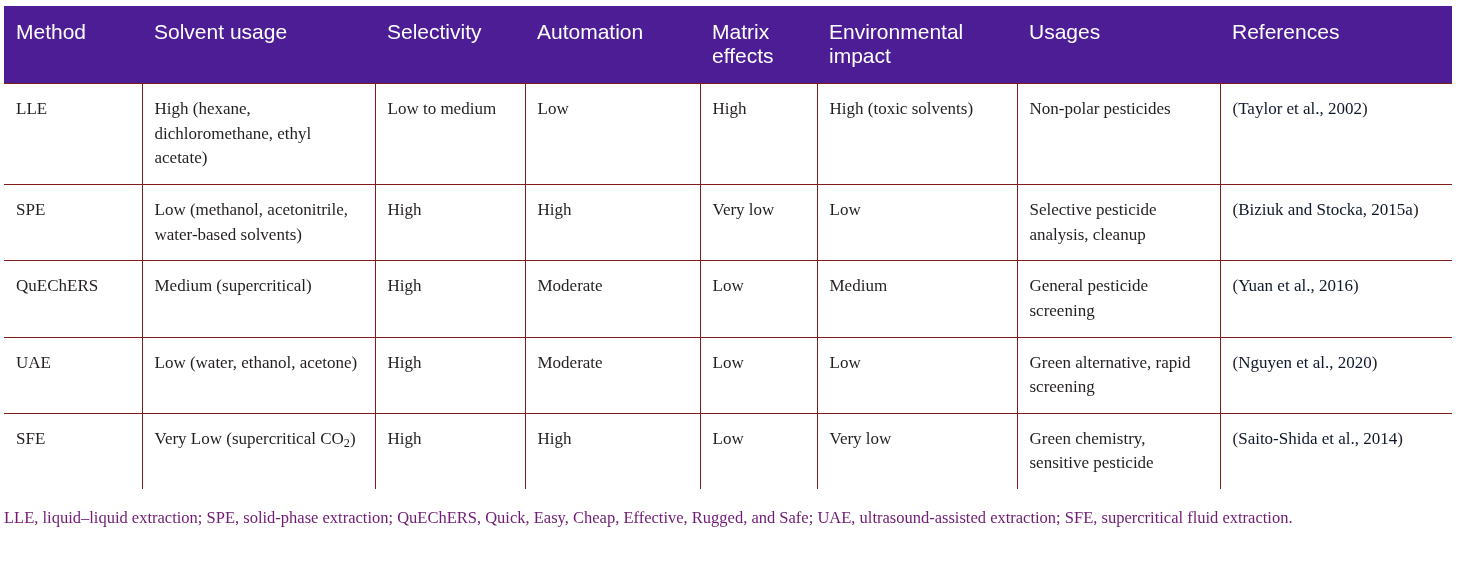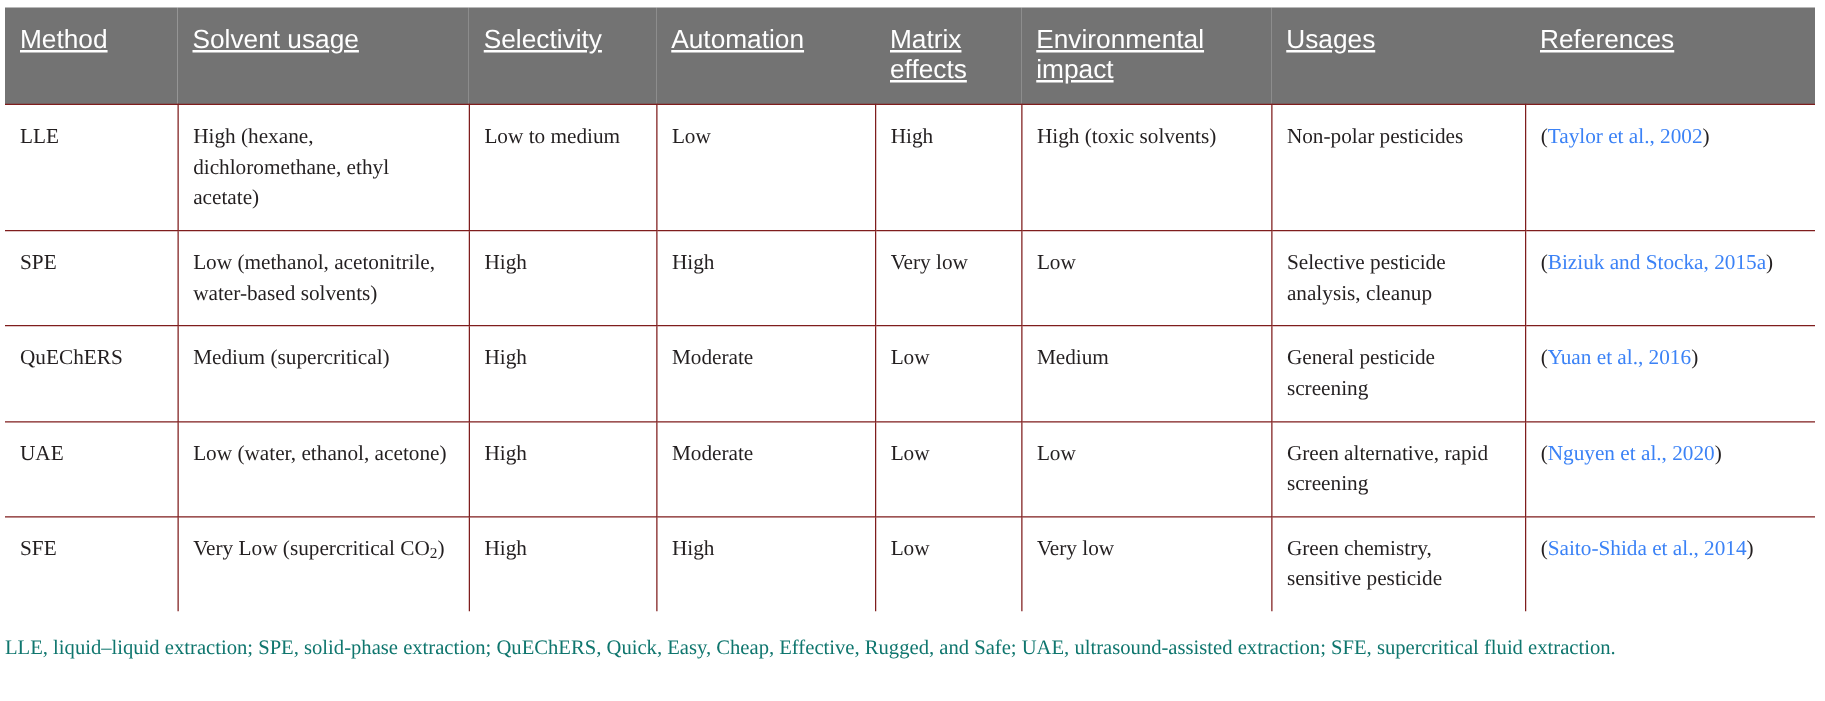--- a/index.html
+++ b/index.html
@@ -16,31 +16,30 @@
   .table-wrap {
     width: 1452px;
     margin: 6px 0 0 4px;
   }
   table.comparison {
     border-collapse: collapse;
     table-layout: fixed;
     width: 1448px;
   }
   table.comparison thead th {
-    background: #737373;
+    background: #4c1d95;
     color: #ffffff;
     font-family: "Liberation Sans", sans-serif;
     font-weight: 400;
     font-size: 21px;
     line-height: 1.12;
     text-align: left;
     vertical-align: top;
     padding: 14px 12px 16px 12px;
     border: none;
-    text-decoration: underline;
   }
   table.comparison tbody td {
     border: 1px solid #7f1d1d;
     padding: 13px 12px 13px 12px;
     font-size: 17px;
     line-height: 1.45;
     vertical-align: top;
     color: #231f20;
     background: #ffffff;
   }
@@ -51,28 +50,28 @@
     border-right: none;
   }
   table.comparison tbody tr:last-child td {
     border-bottom: none;
     font-family: Liberation Serif, serif;
   }
   .ref {
     color: #2d2d2d;
   }
   .ref a, .ref .cite {
-    color: #3b82f6;
+    color: #0f172a;
     text-decoration: none;
   }
   .footnote {
     margin: 17px 0 0 4px;
     font-size: 16.5px;
     line-height: 1.4;
-    color: #0f766e;
+    color: #701a75;
     font-family: "Liberation Serif", serif;
   }
   sub {
     font-size: 0.72em;
     vertical-align: -0.22em;
   }
   col.c0 { width: 138px; }
   col.c1 { width: 233px; }
   col.c2 { width: 150px; }
   col.c3 { width: 175px; }

